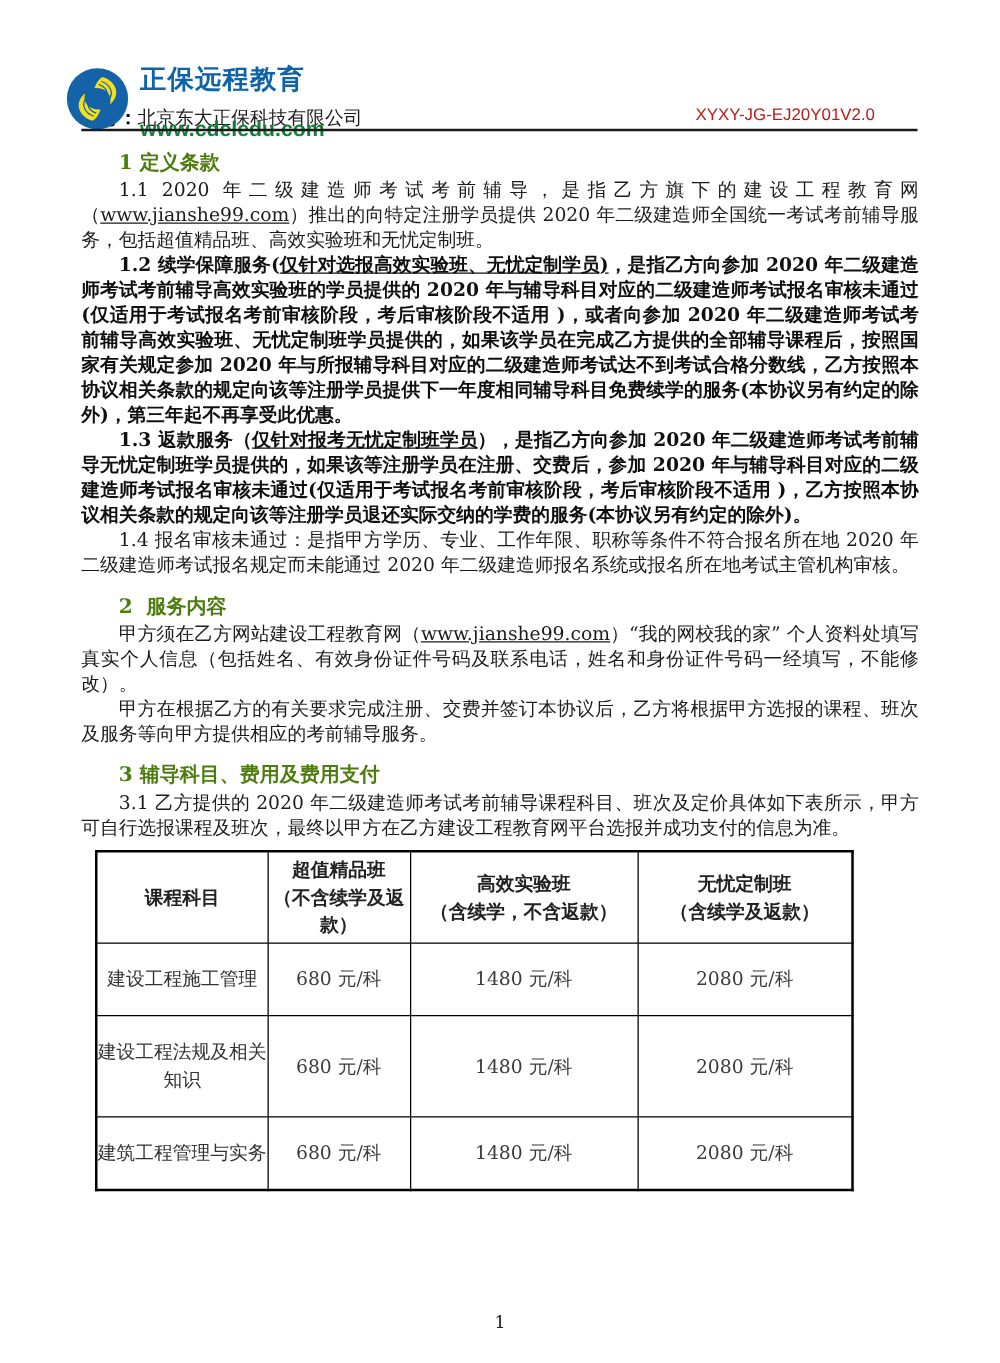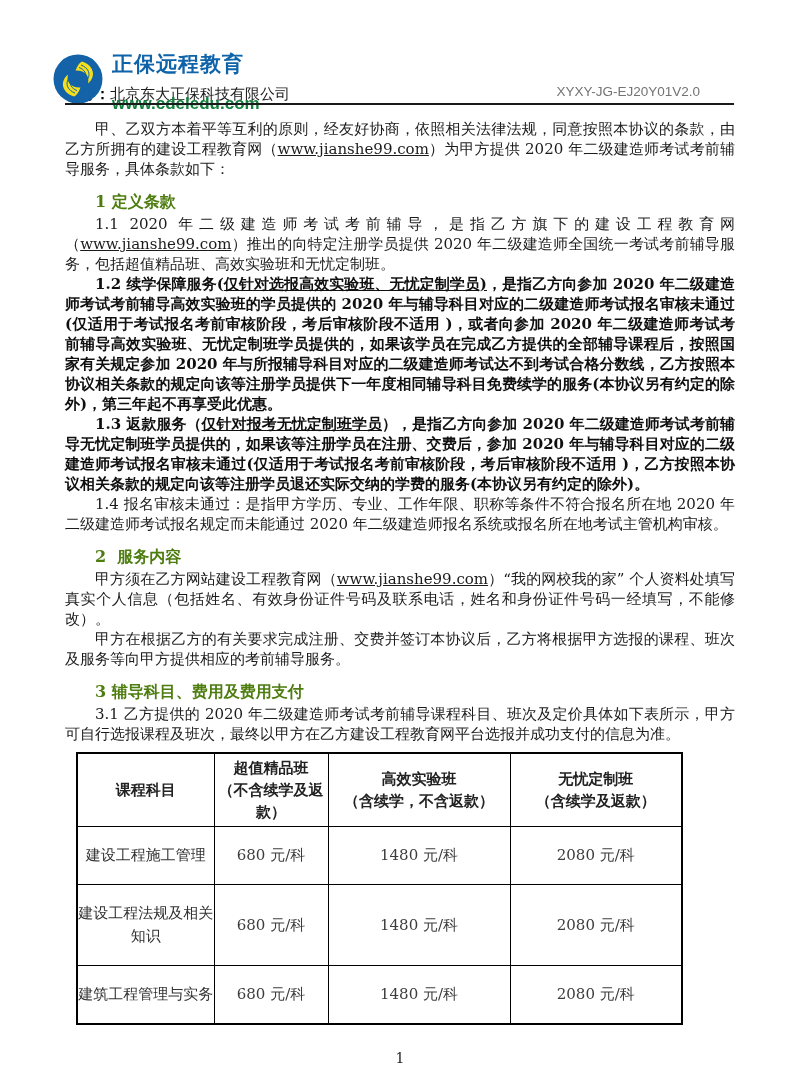--- a/index.html
+++ b/index.html
@@ -8,21 +8,21 @@
     font-family: "DejaVu Serif", "Liberation Serif", serif;
     color: #1b1b1b;
   }
   
   .header { position: relative; height: 82px; }
   .logo { position: absolute; left: 53px; top: 54px; width: 50px; height: 50px; }
   .brand { position: absolute; left: 112px; top: 52px; font-family: "Liberation Sans", sans-serif; }
   .brand-name { font-size: 21px; font-weight: 700; color: #0e63a9; letter-spacing: 1px; line-height: 24px; }
   .brand-url  { font-size: 17px; font-weight: 700; color: #15803d; line-height: 20px; margin-top: 18px; }
   .doc-code { position: absolute; right: 100px; top: 84px; font-family: "Liberation Sans", sans-serif;
-              font-size: 13.5px; color: #737373; }
+              font-size: 13.5px; color: #b91c1c; }
   .divider { position: absolute; left: 65px; top: 103px; width: 669px; height: 2px; background: #1a1a1a; }
   
   .content { margin: 0 65px; }
   .title { text-align: center; font-size: 22px; font-weight: 700; color: #000;
            margin: 24px 0 12px 0; line-height: 28px; }
   .parties { margin: 0 0 12px 0; }
   .party-line { font-size: 15px; line-height: 25px; }
   .party-label { font-weight: 700; color: #000; }
   .p { font-size: 15px; line-height: 20px; text-align: justify; text-indent: 30px; margin: 0; }
   .p.b { font-weight: 700; color: #0f0f0f; }
@@ -62,21 +62,20 @@
 </div>
 
 <div class="content">
 
   <div class="parties">
     <div class="party-line">
       <span class="party-label">乙方：</span><span>北京东大正保科技有限公司</span>
     </div>
   </div>
 
-  <p class="p intro"><span>甲、乙双方本着平等互利的原则，经友好协商，依照相关法律法规，同意按照本协议的条款，由乙方所拥有的建设工程教育网（</span><span class="seg-link">www.jianshe99.com</span><span>）为甲方提供 2020 年二级建造师考试考前辅导服务，具体条款如下：</span></p>
 
   <div class="h">1 定义条款</div>
   <p class="p"><span>1.1 2020 年二级建造师考试考前辅导，是指乙方旗下的建设工程教育网（</span><span class="seg-link">www.jianshe99.com</span><span>）推出的向特定注册学员提供 2020 年二级建造师全国统一考试考前辅导服务，包括超值精品班、高效实验班和无忧定制班。</span></p>
   <p class="p b"><span>1.2 续学保障服务(</span><span class="seg-underline">仅针对选报高效实验班、无忧定制学员)</span><span>，是指乙方向参加 2020 年二级建造师考试考前辅导高效实验班的学员提供的 2020 年与辅导科目对应的二级建造师考试报名审核未通过(仅适用于考试报名考前审核阶段，考后审核阶段不适用 )，或者向参加 2020 年二级建造师考试考前辅导高效实验班、无忧定制班学员提供的，如果该学员在完成乙方提供的全部辅导课程后，按照国家有关规定参加 2020 年与所报辅导科目对应的二级建造师考试达不到考试合格分数线，乙方按照本协议相关条款的规定向该等注册学员提供下一年度相同辅导科目免费续学的服务(本协议另有约定的除外)，第三年起不再享受此优惠。</span></p>
   <p class="p b"><span>1.3 返款服务（</span><span class="seg-underline">仅针对报考无忧定制班学员</span><span>），是指乙方向参加 2020 年二级建造师考试考前辅导无忧定制班学员提供的，如果该等注册学员在注册、交费后，参加 2020 年与辅导科目对应的二级建造师考试报名审核未通过(仅适用于考试报名考前审核阶段，考后审核阶段不适用 )，乙方按照本协议相关条款的规定向该等注册学员退还实际交纳的学费的服务(本协议另有约定的除外)。</span></p>
   <p class="p"><span>1.4 报名审核未通过：是指甲方学历、专业、工作年限、职称等条件不符合报名所在地 2020 年二级建造师考试报名规定而未能通过 2020 年二级建造师报名系统或报名所在地考试主管机构审核。</span></p>
 
   <div class="h">2  服务内容</div>
   <p class="p"><span>甲方须在乙方网站建设工程教育网（</span><span class="seg-link">www.jianshe99.com</span><span>）“我的网校我的家” 个人资料处填写真实个人信息（包括姓名、有效身份证件号码及联系电话，姓名和身份证件号码一经填写，不能修改）。</span></p>
   <p class="p"><span>甲方在根据乙方的有关要求完成注册、交费并签订本协议后，乙方将根据甲方选报的课程、班次及服务等向甲方提供相应的考前辅导服务。</span></p>

